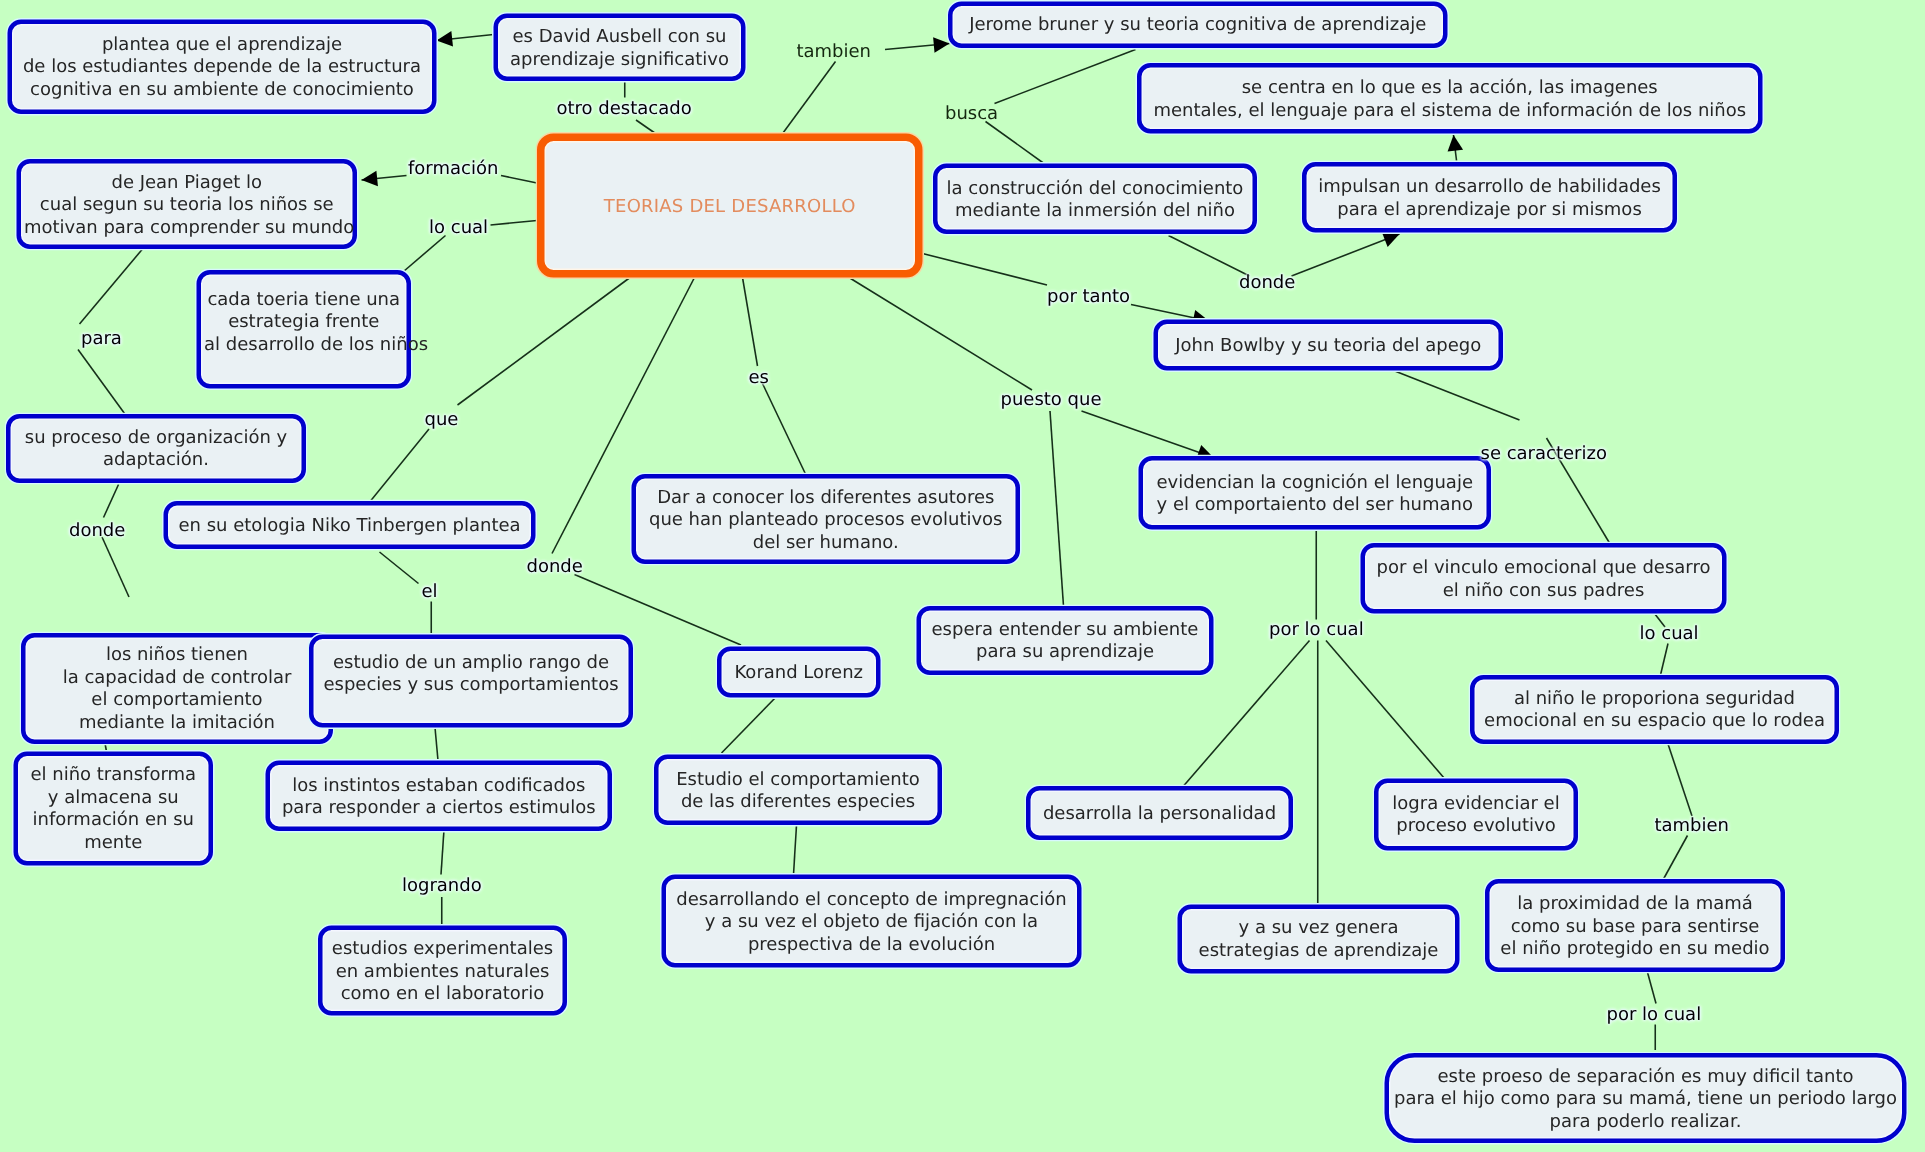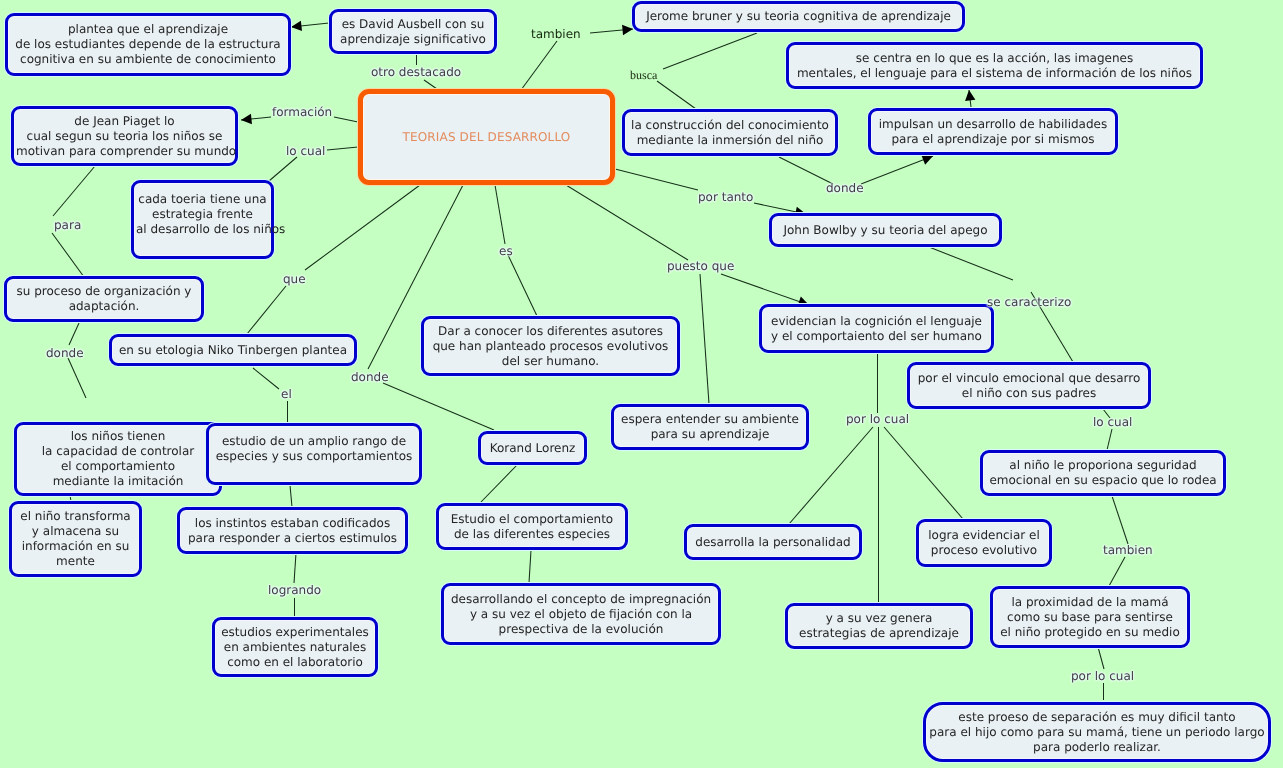--- a/index.html
+++ b/index.html
@@ -15,21 +15,21 @@
         box-shadow:0 0 0 1px #d8f7ff, inset 0 0 0 1px #f4f6ff;
         color:#252525;font-size:12px;line-height:15px;text-align:center;
         display:flex;align-items:center;justify-content:center;
         transform:translateZ(0);}
   .node span{display:block;width:100%;padding:0 2px;box-sizing:border-box;
              white-space:pre;}
   .node.vtop{align-items:flex-start;}
   .root{border:5px solid #f85c02;border-radius:11px;color:#e38c5e;
         font-size:12px;letter-spacing:.15px;
         box-shadow:0 0 0 1px #f6d9a6, inset 0 0 0 1px #fff5e8;}
-  .linklabel{position:absolute;color:#404040;font-size:12px;line-height:15px;
+  .linklabel{position:absolute;color:#000000;font-size:12px;line-height:15px;
              white-space:nowrap;background:transparent;
              transform:translateZ(0);}
   .linklabel.halo{text-shadow:0 0 1.5px #e9f6ff,0 0 1.5px #e9f6ff,0 0 2px #e9f6ff,0 0 2.5px #e9f6ff,0 0 3px #eef9ff;}
   .linklabel.dark{color:#14270f;text-shadow:none;}
 </style>
 </head>
 <body>
 
 <div id="map">
   <svg id="edges" viewBox="0 0 1283 768">
@@ -96,21 +96,21 @@
       </div>
       <div class="node" style="left: 5px; top: 13px; width: 286px; height: 63px;">
         <span>plantea que el aprendizaje<br>de los estudiantes depende de la estructura<br>cognitiva en su ambiente de conocimiento</span>
       </div>
       <div class="node" style="left: 329px; top: 9px; width: 168px; height: 45px;">
         <span>es David Ausbell con su<br>aprendizaje significativo</span>
       </div>
       <div class="node" style="left: 632px; top: 1px; width: 333px; height: 31px;">
         <span>Jerome bruner y su teoria cognitiva de aprendizaje</span>
       </div>
-      <div class="node" style="left: 786px; top: 42px; width: 417px; height: 47px;">
+      <div class="node" style="left: 758px; top: 42px; width: 417px; height: 47px;">
         <span>se centra en lo que es la acción, las imagenes<br>mentales, el lenguaje para el sistema de información de los niños</span>
       </div>
       <div class="node" style="left: 11px; top: 106px; width: 227px; height: 60px;">
         <span>de Jean Piaget lo<br>cual segun su teoria los niños se<br>motivan para comprender su mundo</span>
       </div>
       <div class="node" style="left: 622px; top: 109px; width: 216px; height: 47px;">
         <span>la construcción del conocimiento<br>mediante la inmersión del niño</span>
       </div>
       <div class="node" style="left: 868px; top: 108px; width: 250px; height: 47px;">
         <span>impulsan un desarrollo de habilidades<br>para el aprendizaje por si mismos</span>
@@ -178,21 +178,21 @@
       <div class="node" style="left: 212px; top: 617px; width: 166px; height: 60px;">
         <span>estudios experimentales<br>en ambientes naturales<br>como en el laboratorio</span>
       </div>
       <div class="node" style="left: 923px; top: 702px; width: 348px; height: 60px; border-radius: 20px;">
         <span>este proeso de separación es muy dificil tanto<br>para el hijo como para su mamá, tiene un periodo largo<br>para poderlo realizar.</span>
       </div>
     </div>
   <div id="lbls">
       <div class="linklabel halo" style="left: 371px; top: 65px;">otro destacado</div>
       <div class="linklabel dark" style="left: 531px; top: 27px;">tambien</div>
-      <div class="linklabel dark" style="left: 630px; top: 68px; font-family: Liberation Serif, serif;">busca</div>
+      <div class="linklabel dark" style="left: 630px; top: 68px;">busca</div>
       <div class="linklabel halo" style="left: 272px; top: 105px;">formación</div>
       <div class="linklabel halo" style="left: 286px; top: 144px;">lo cual</div>
       <div class="linklabel halo" style="left: 698px; top: 190px;">por tanto</div>
       <div class="linklabel halo" style="left: 826px; top: 181px;">donde</div>
       <div class="linklabel halo" style="left: 27px; top: 218px; margin-left: 27px;">para</div>
       <div class="linklabel halo" style="left: 499px; top: 244px;">es</div>
       <div class="linklabel halo" style="left: 667px; top: 259px;">puesto que</div>
       <div class="linklabel halo" style="left: 283px; top: 272px;">que</div>
       <div class="linklabel halo" style="left: 987px; top: 279px; margin-top: 16px;">se caracterizo</div>
       <div class="linklabel halo" style="left: 46px; top: 346px;">donde</div>

